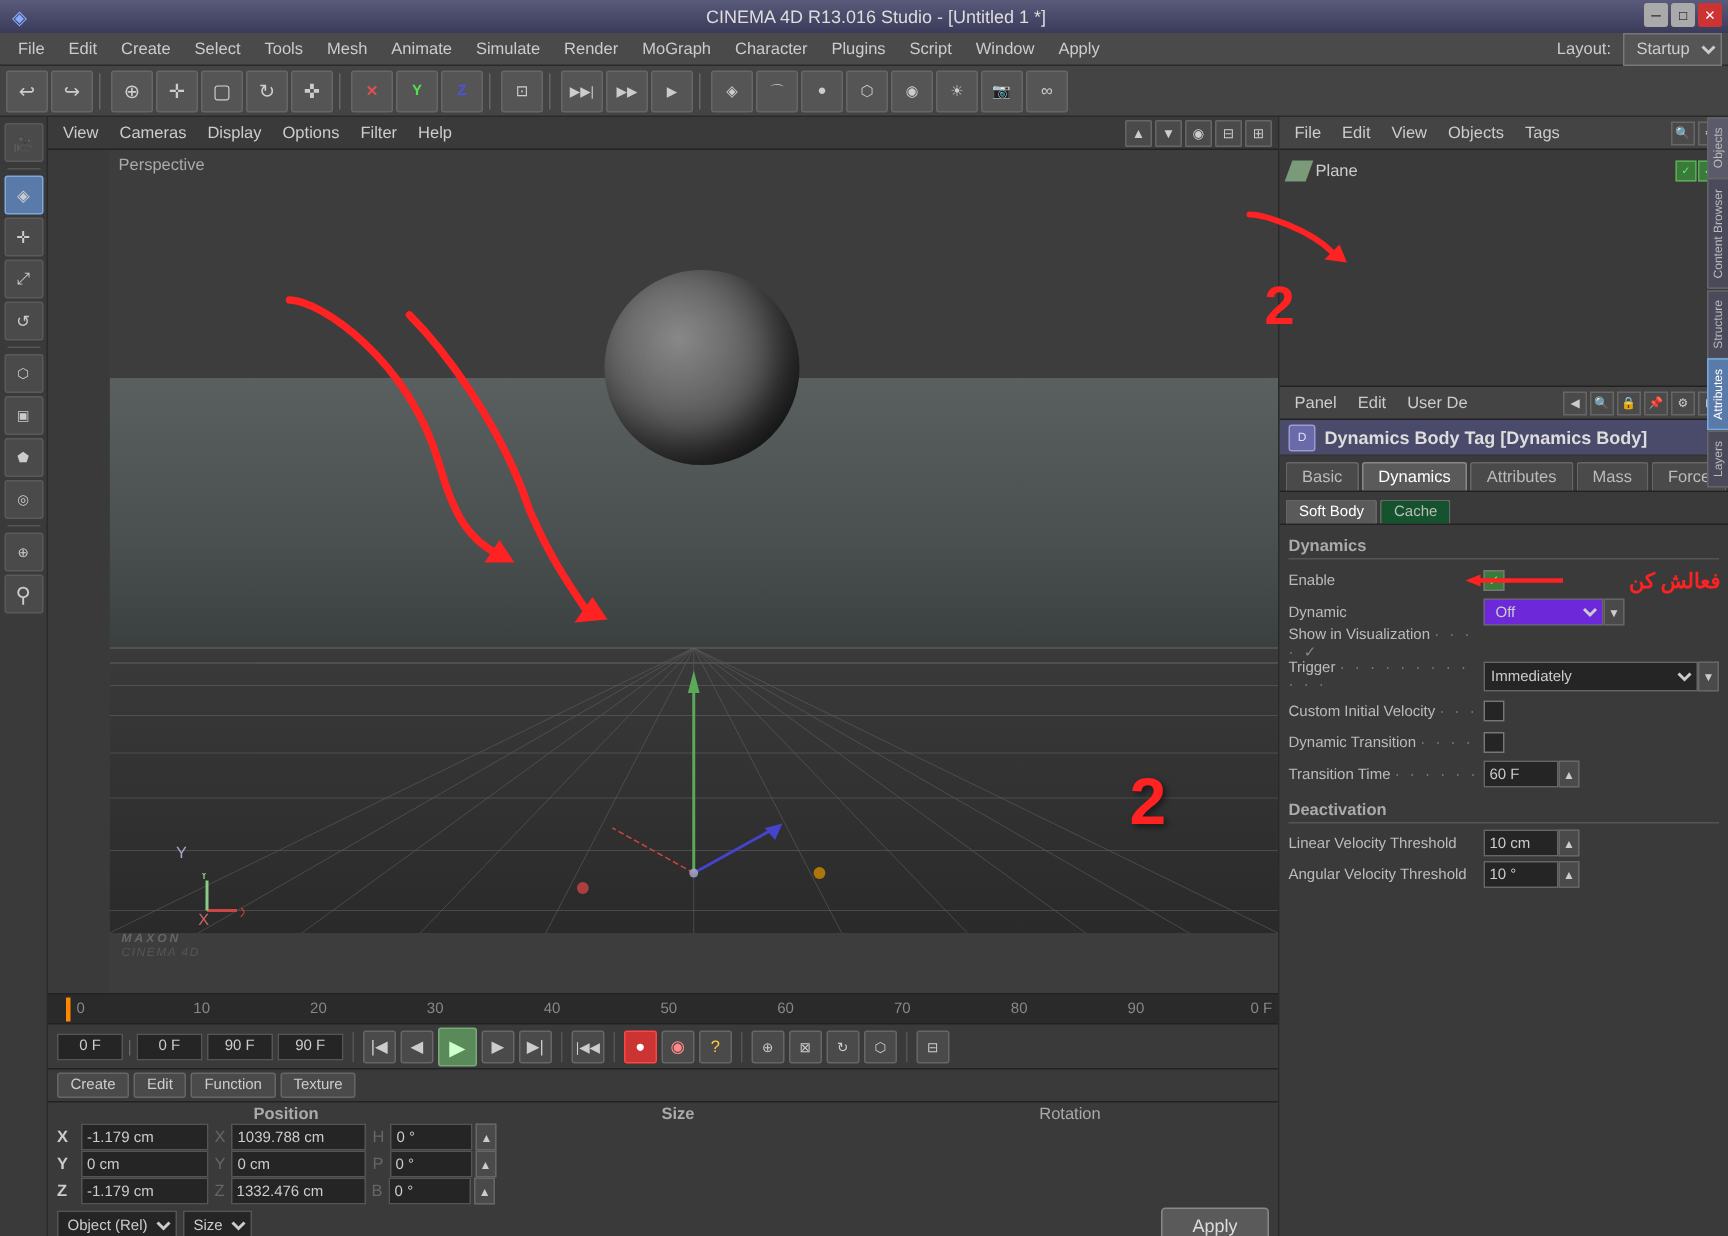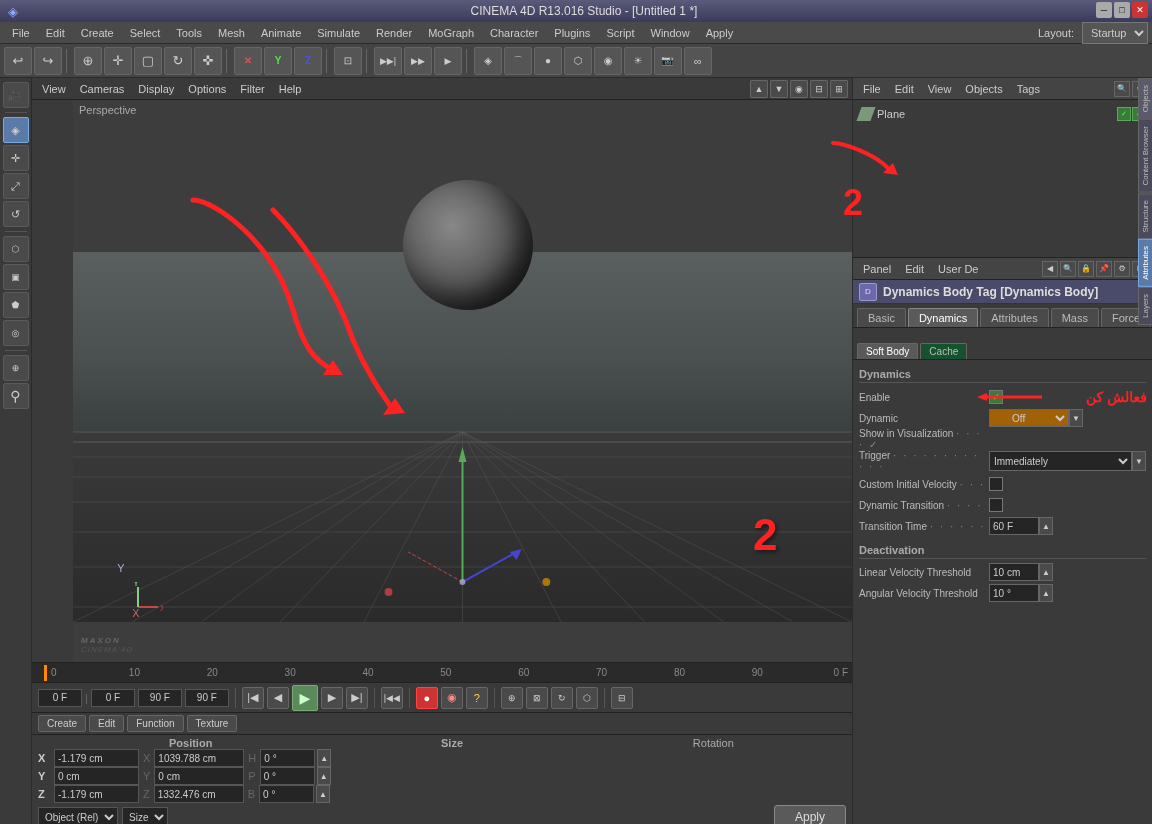--- a/index.html
+++ b/index.html
@@ -288,21 +288,21 @@
       font-size: 11px;
       cursor: pointer;
       margin-right: 2px;
       border-radius: 2px 2px 0 0;
     }
     .dyn-tab.active { background: #5a5a5a; color: white; border-color: #888; }
 
     
     #dynamics-tabs2 {
       background: #3a3a3a;
-      height: 32px;
+      height: 22px;
       display: flex;
       align-items: flex-end;
       padding: 0 4px;
       border-bottom: 1px solid #222;
       gap: 2px;
     }
     .dyn-tab2 {
       padding: 2px 8px;
       background: #14532d;
       border: 1px solid #666;
@@ -346,26 +346,26 @@
     .attr-checkbox {
       width: 14px; height: 14px;
       background: #252525;
       border: 1px solid #777;
       cursor: pointer;
       display: flex; align-items: center; justify-content: center;
     }
     .attr-checkbox.checked { background: #3a7a3a; }
     .attr-checkbox.checked::after { content: '✓'; color: #7f7; font-size: 9px; }
     .attr-select {
-      background: #a16207;
+      background: #6d28d9;
       border: 1px solid #666;
       color: #ccc;
       height: 18px;
       font-size: 10px;
-      padding: 0 18px;
+      padding: 0 3px;
       cursor: pointer;
     }
     .attr-btn {
       background: #4a4a4a;
       border: 1px solid #777;
       color: #ccc;
       height: 20px;
       padding: 0 6px;
       font-size: 10px;
       cursor: pointer;
@@ -653,21 +653,21 @@
 
         <path d="M 60,20 C 80,20 140,60 160,130 C 170,165 180,180 200,190" stroke="#ff2222" stroke-width="5" fill="none" stroke-linecap="round"></path>
         <polygon points="190,195 200,180 210,195" fill="#ff2222"></polygon>
 
         <path d="M 140,30 C 160,50 200,100 220,160 C 235,195 250,215 260,230" stroke="#ff2222" stroke-width="5" fill="none" stroke-linecap="round"></path>
         <polygon points="250,235 262,218 272,233" fill="#ff2222"></polygon>
       </svg>
 
       <div style="position:absolute; top:410px; left:680px; color:#ff2222; font-size:44px; font-weight:900; pointer-events:none; font-family:Arial Black,sans-serif; text-shadow: 2px 2px 4px rgba(0,0,0,0.5);">2</div>
 
-      <div style="position:absolute; bottom:8px; left:8px; pointer-events:none;font-style:italic;">
+      <div style="position:absolute; bottom:23px; left:8px; pointer-events:none;font-style:italic;">
         <div style="color:#666; font-size:8px; letter-spacing:2px; font-weight:bold;">MAXON</div>
         <div style="color:#555; font-size:8px; letter-spacing:1px;text-align:right;">CINEMA 4D</div>
       </div>
 
       <svg style="position:absolute; bottom:30px; left:40px; width:50px; height:50px; pointer-events:none;">
         <line x1="25" y1="25" x2="45" y2="25" stroke="#cc4444" stroke-width="2"></line>
         <text x="47" y="29" fill="#cc4444" font-size="9" font-family="Arial">X</text>
         <line x1="25" y1="25" x2="25" y2="5" stroke="#88cc88" stroke-width="2"></line>
         <text x="20" y="4" fill="#88cc88" font-size="9" font-family="Arial">Y</text>
       </svg>

